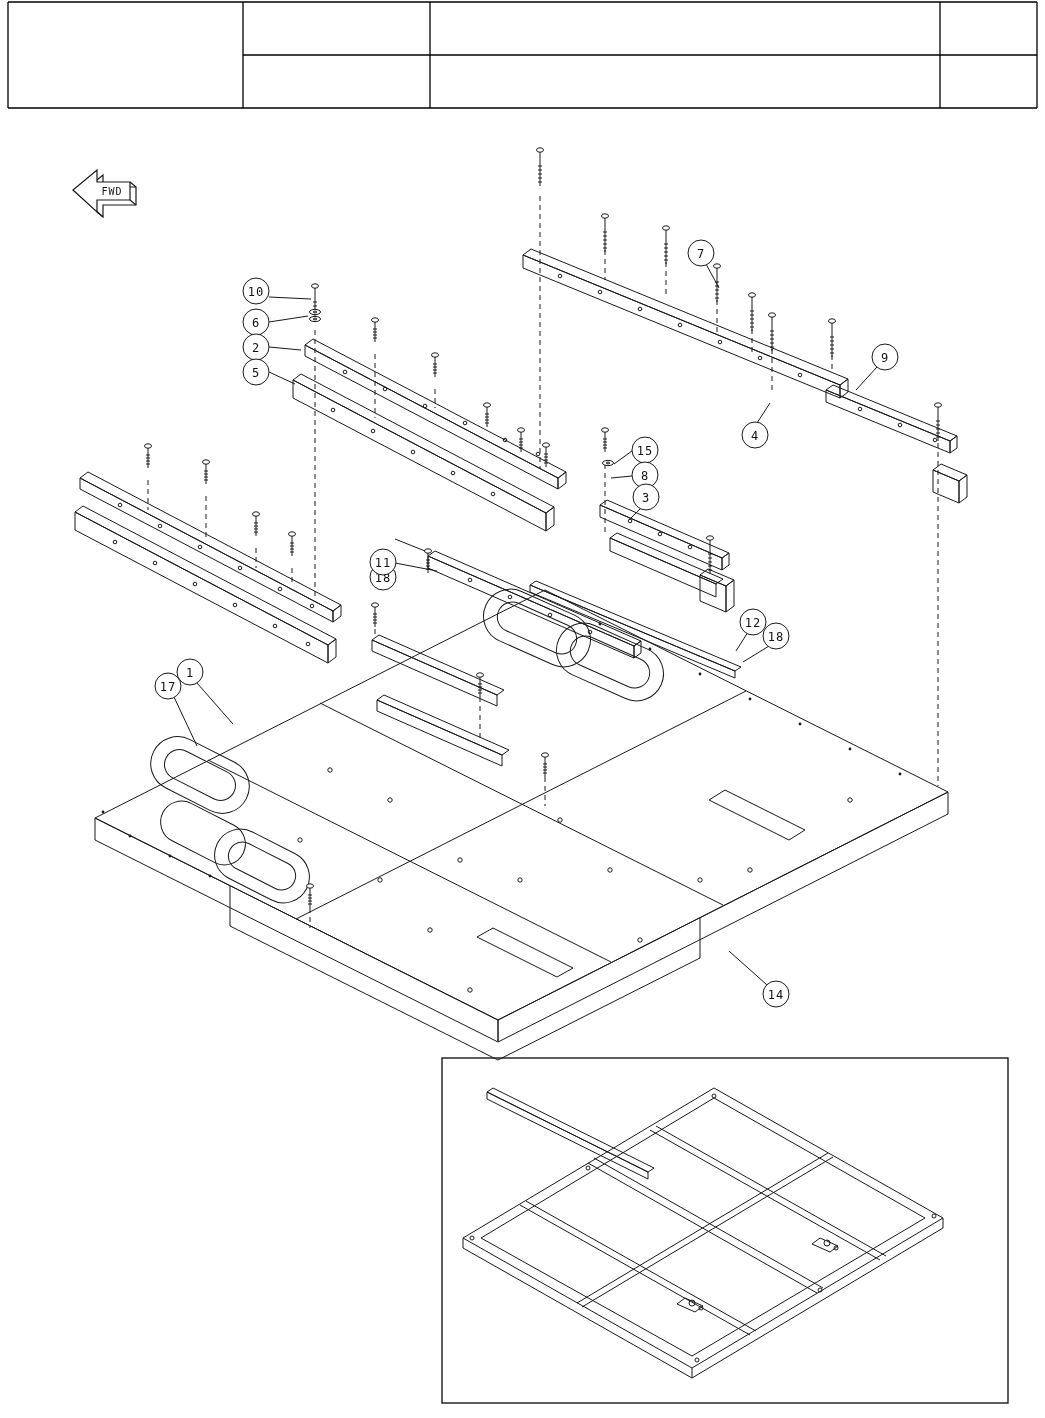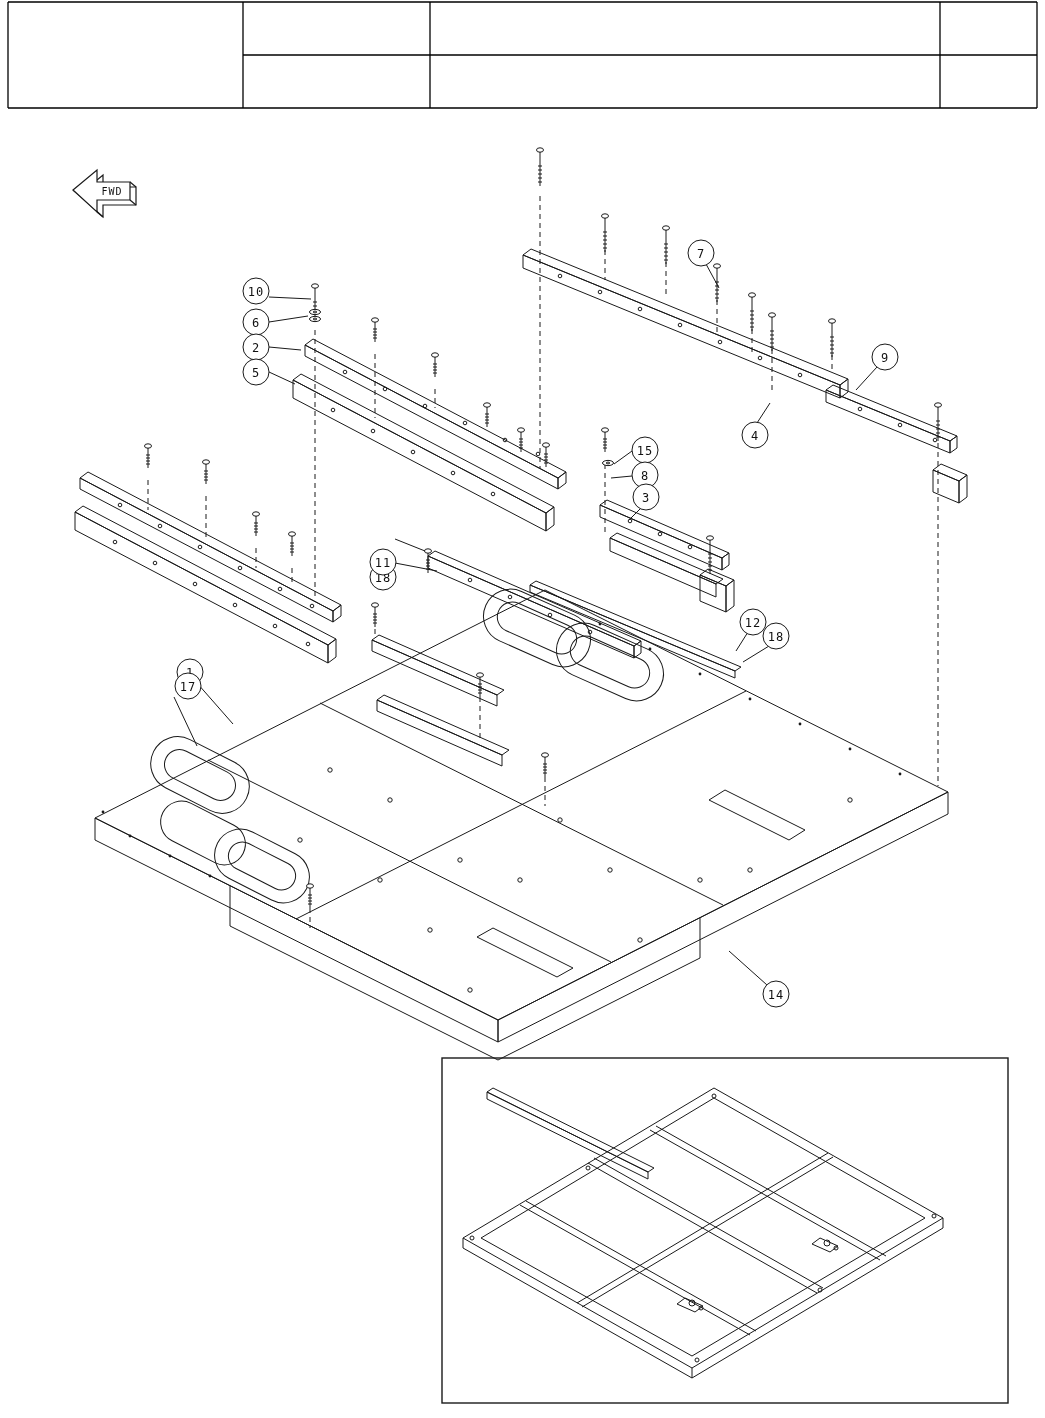--- a/index.html
+++ b/index.html
@@ -364,17 +364,17 @@
       <div class="callout" style="left: 885px; top: 357px;">9</div>
       <div class="callout" style="left: 755px; top: 435px;">4</div>
       <div class="callout" style="left: 645px; top: 450px;">15</div>
       <div class="callout" style="left: 645px; top: 475px;">8</div>
       <div class="callout" style="left: 646px; top: 497px;">3</div>
       <div class="callout" style="left: 383px; top: 537px; margin-top: 40px;">18</div>
       <div class="callout" style="left: 383px; top: 562px;">11</div>
       <div class="callout" style="left: 753px; top: 622px; text-align: center;">12</div>
       <div class="callout" style="left: 776px; top: 636px;">18</div>
       <div class="callout" style="left: 190px; top: 672px;">1</div>
-      <div class="callout" style="left: 168px; top: 686px; margin-left: 20px;">17</div>
+      <div class="callout" style="left: 168px; top: 686px;">17</div>
       <div class="callout" style="left: 776px; top: 994px;">14</div>
     </div>
 
 </div>
 
 </body></html>

